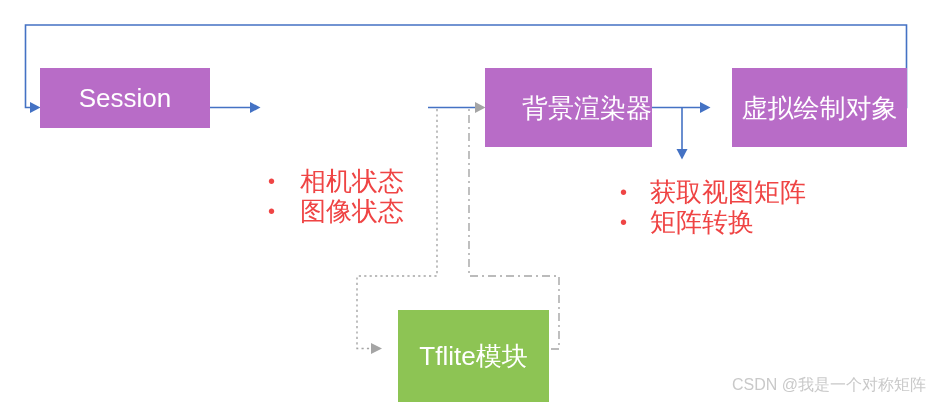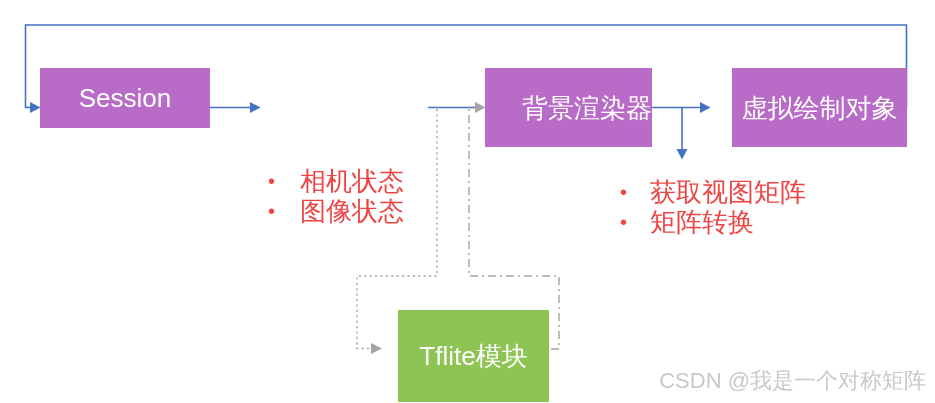--- a/index.html
+++ b/index.html
@@ -58,21 +58,21 @@
     font-size: 20px;
   }
   .bullet-list li .bullet-glyph::before { content: "\2022"; }
   #frame-states-list  { left: 268px; top: 166px; }
   #virtual-steps-list { left: 620px; top: 177px; }
   #virtual-steps-list li .bullet-glyph { flex-basis: 30px; width: 30px; }
   .watermark {
     position: absolute;
     right: 9px;
     bottom: 7px;
-    font-size: 22px;
+    font-size: 16px;
     color: #c9c9c9;
     z-index: 3;
     white-space: nowrap;
   }
 </style>
 </head>
 <body>
 
 <div class="canvas">
 

